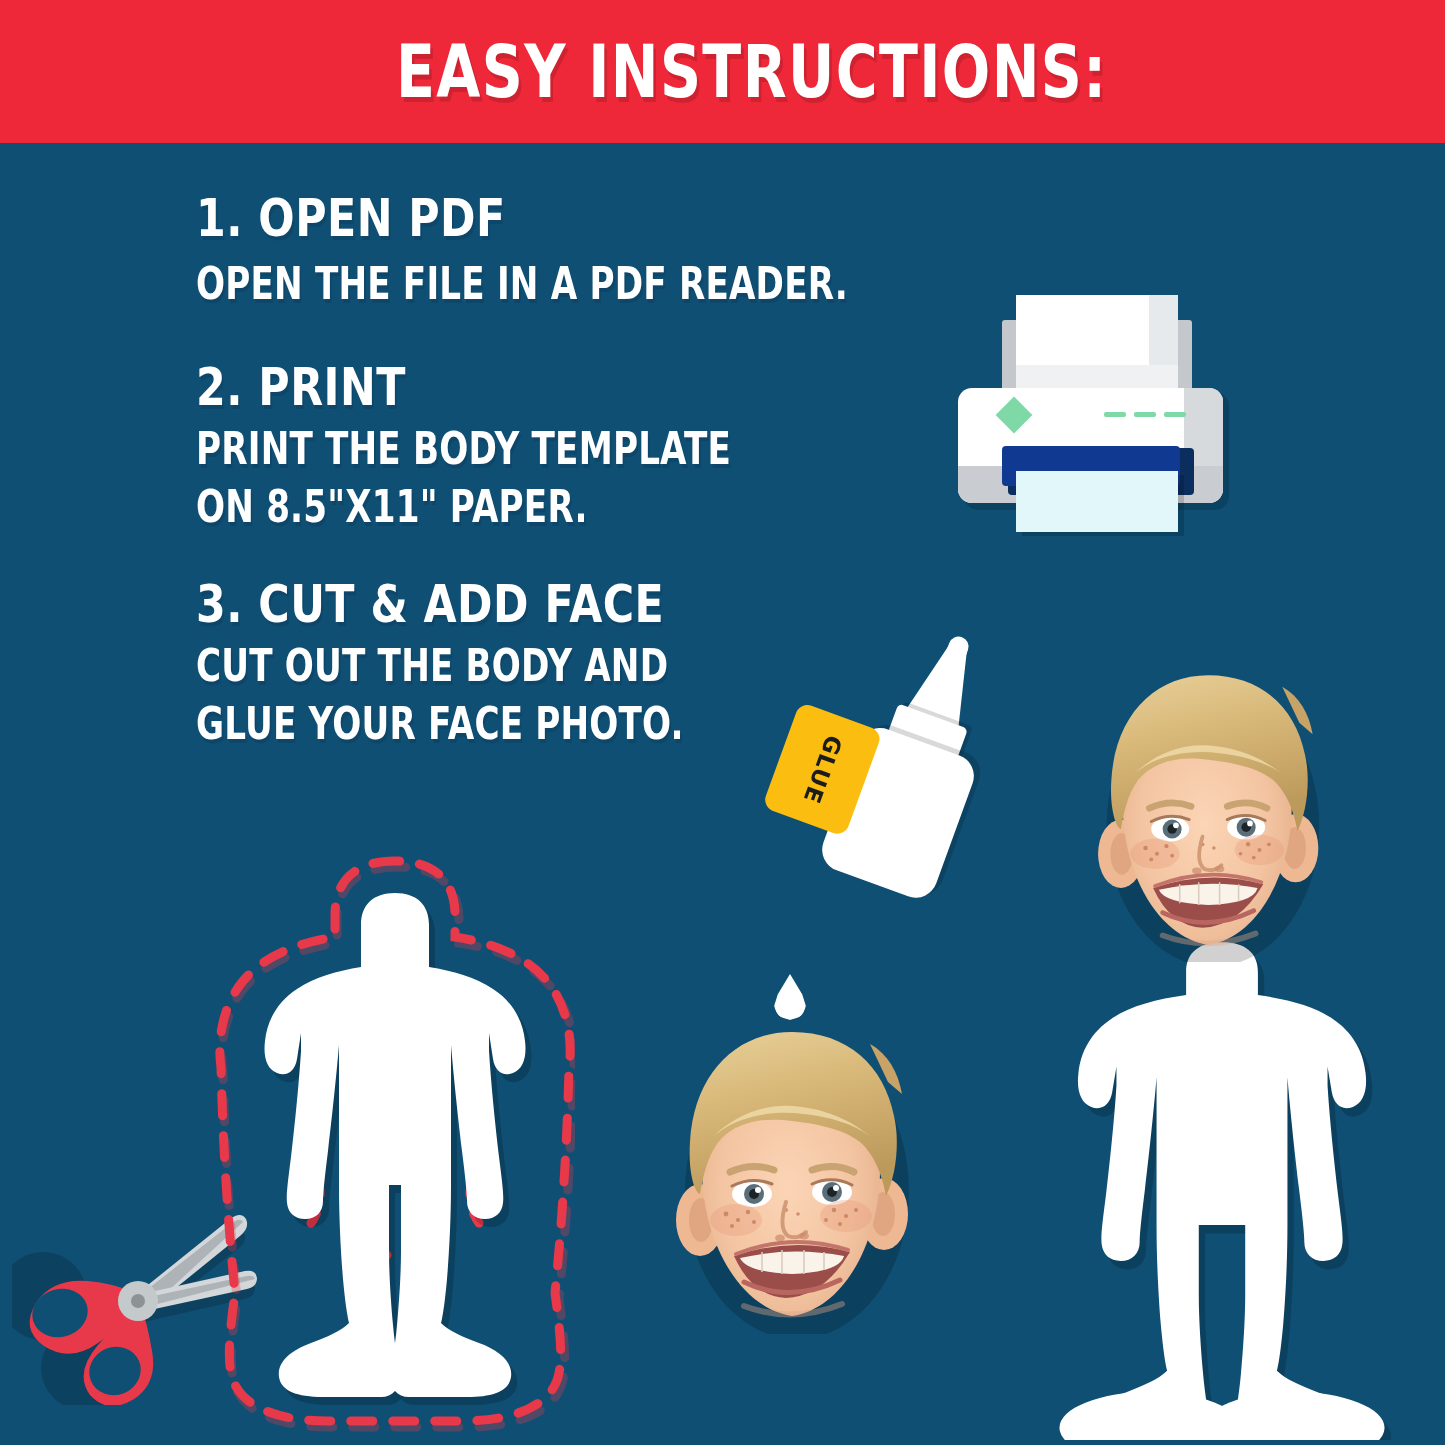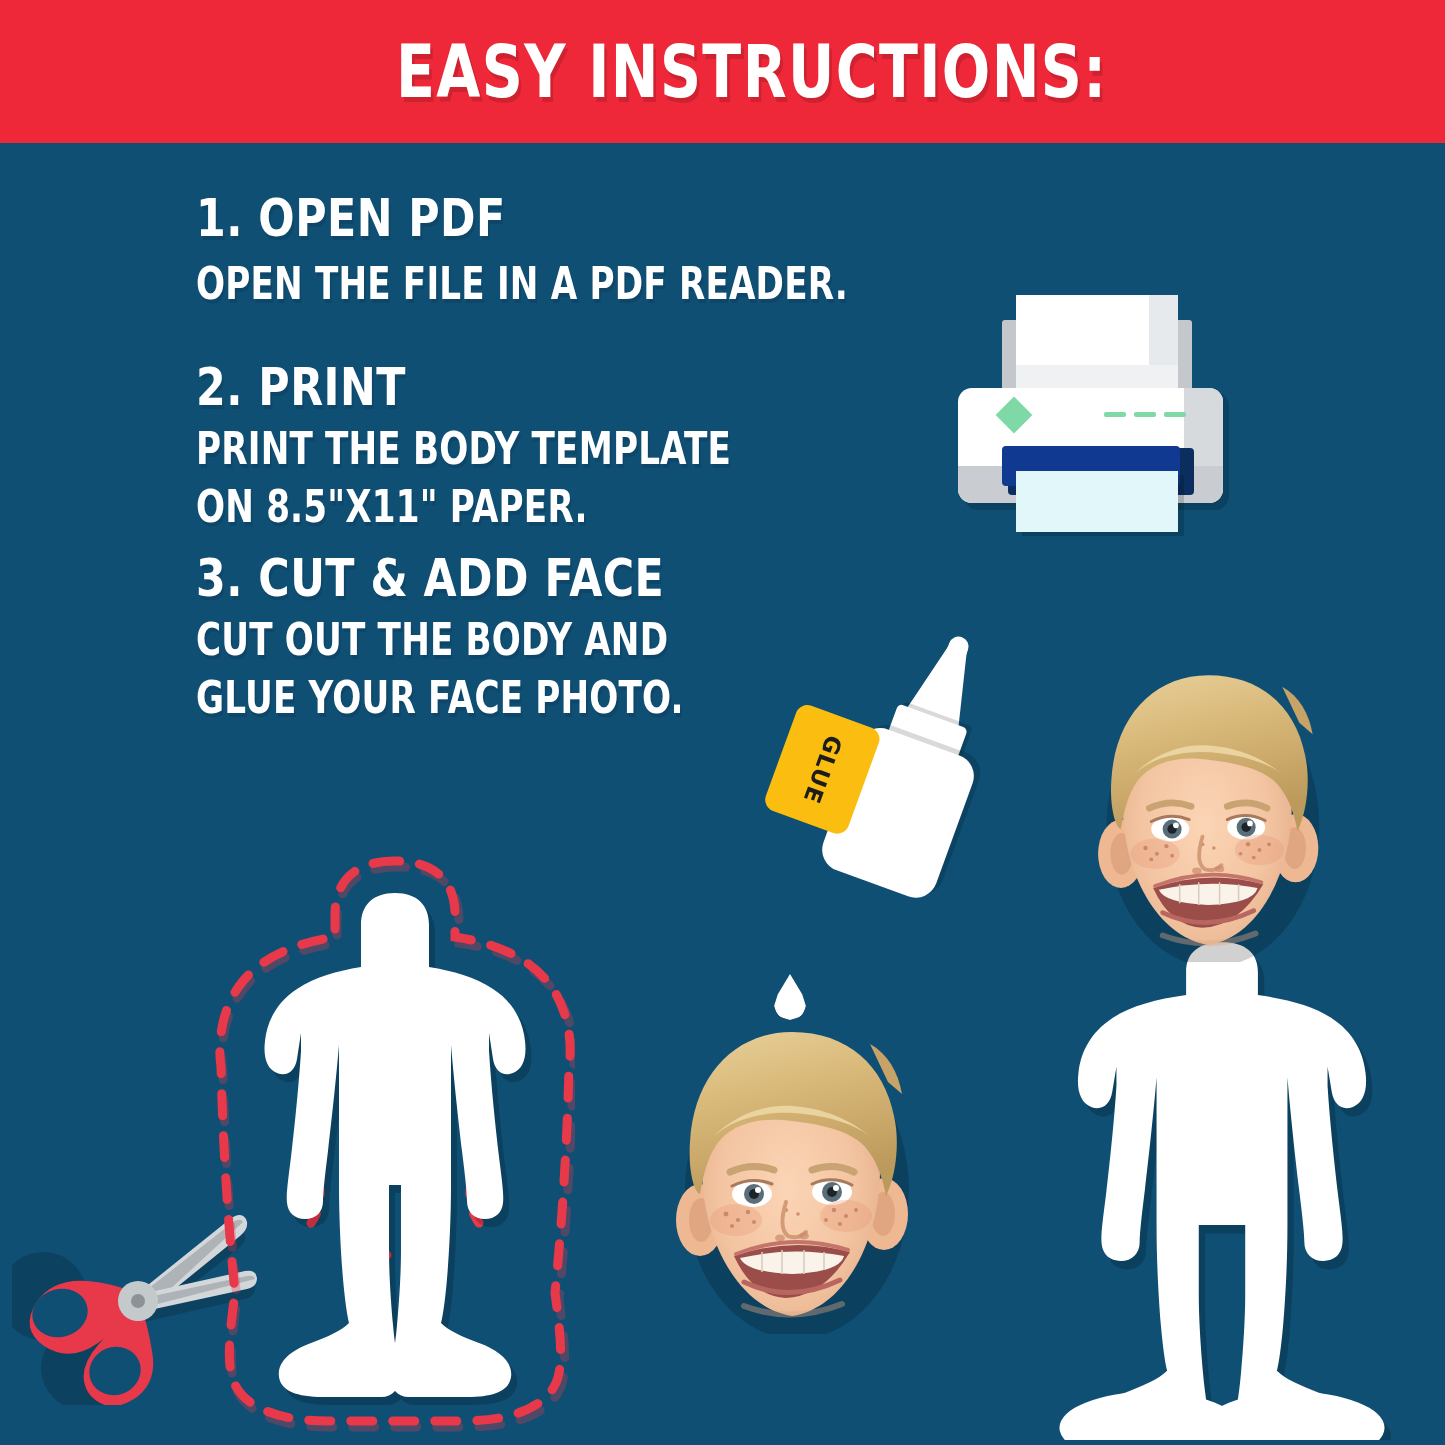--- a/index.html
+++ b/index.html
@@ -25,21 +25,21 @@
     letter-spacing:1.5px;
     color:#ffffff;
     text-transform:uppercase;
     transform:scaleX(0.92) scaleY(1.18);
     text-shadow:3px 4px 0 rgba(0,0,0,0.13);
     white-space:nowrap;
   }
 
   
   .steps{position:absolute;left:196px;top:194px;width:860px;}
-  .step{margin-bottom:26px;}
+  .step{margin-bottom:52px;}
   .step-title{
     font-family:"DejaVu Sans", sans-serif;
     font-weight:bold;
     font-size:46px;
     color:#ffffff;
     letter-spacing:0.5px;
     text-transform:uppercase;
     transform:scaleX(0.93) scaleY(1.14);
     transform-origin:left center;
     line-height:1.06;

